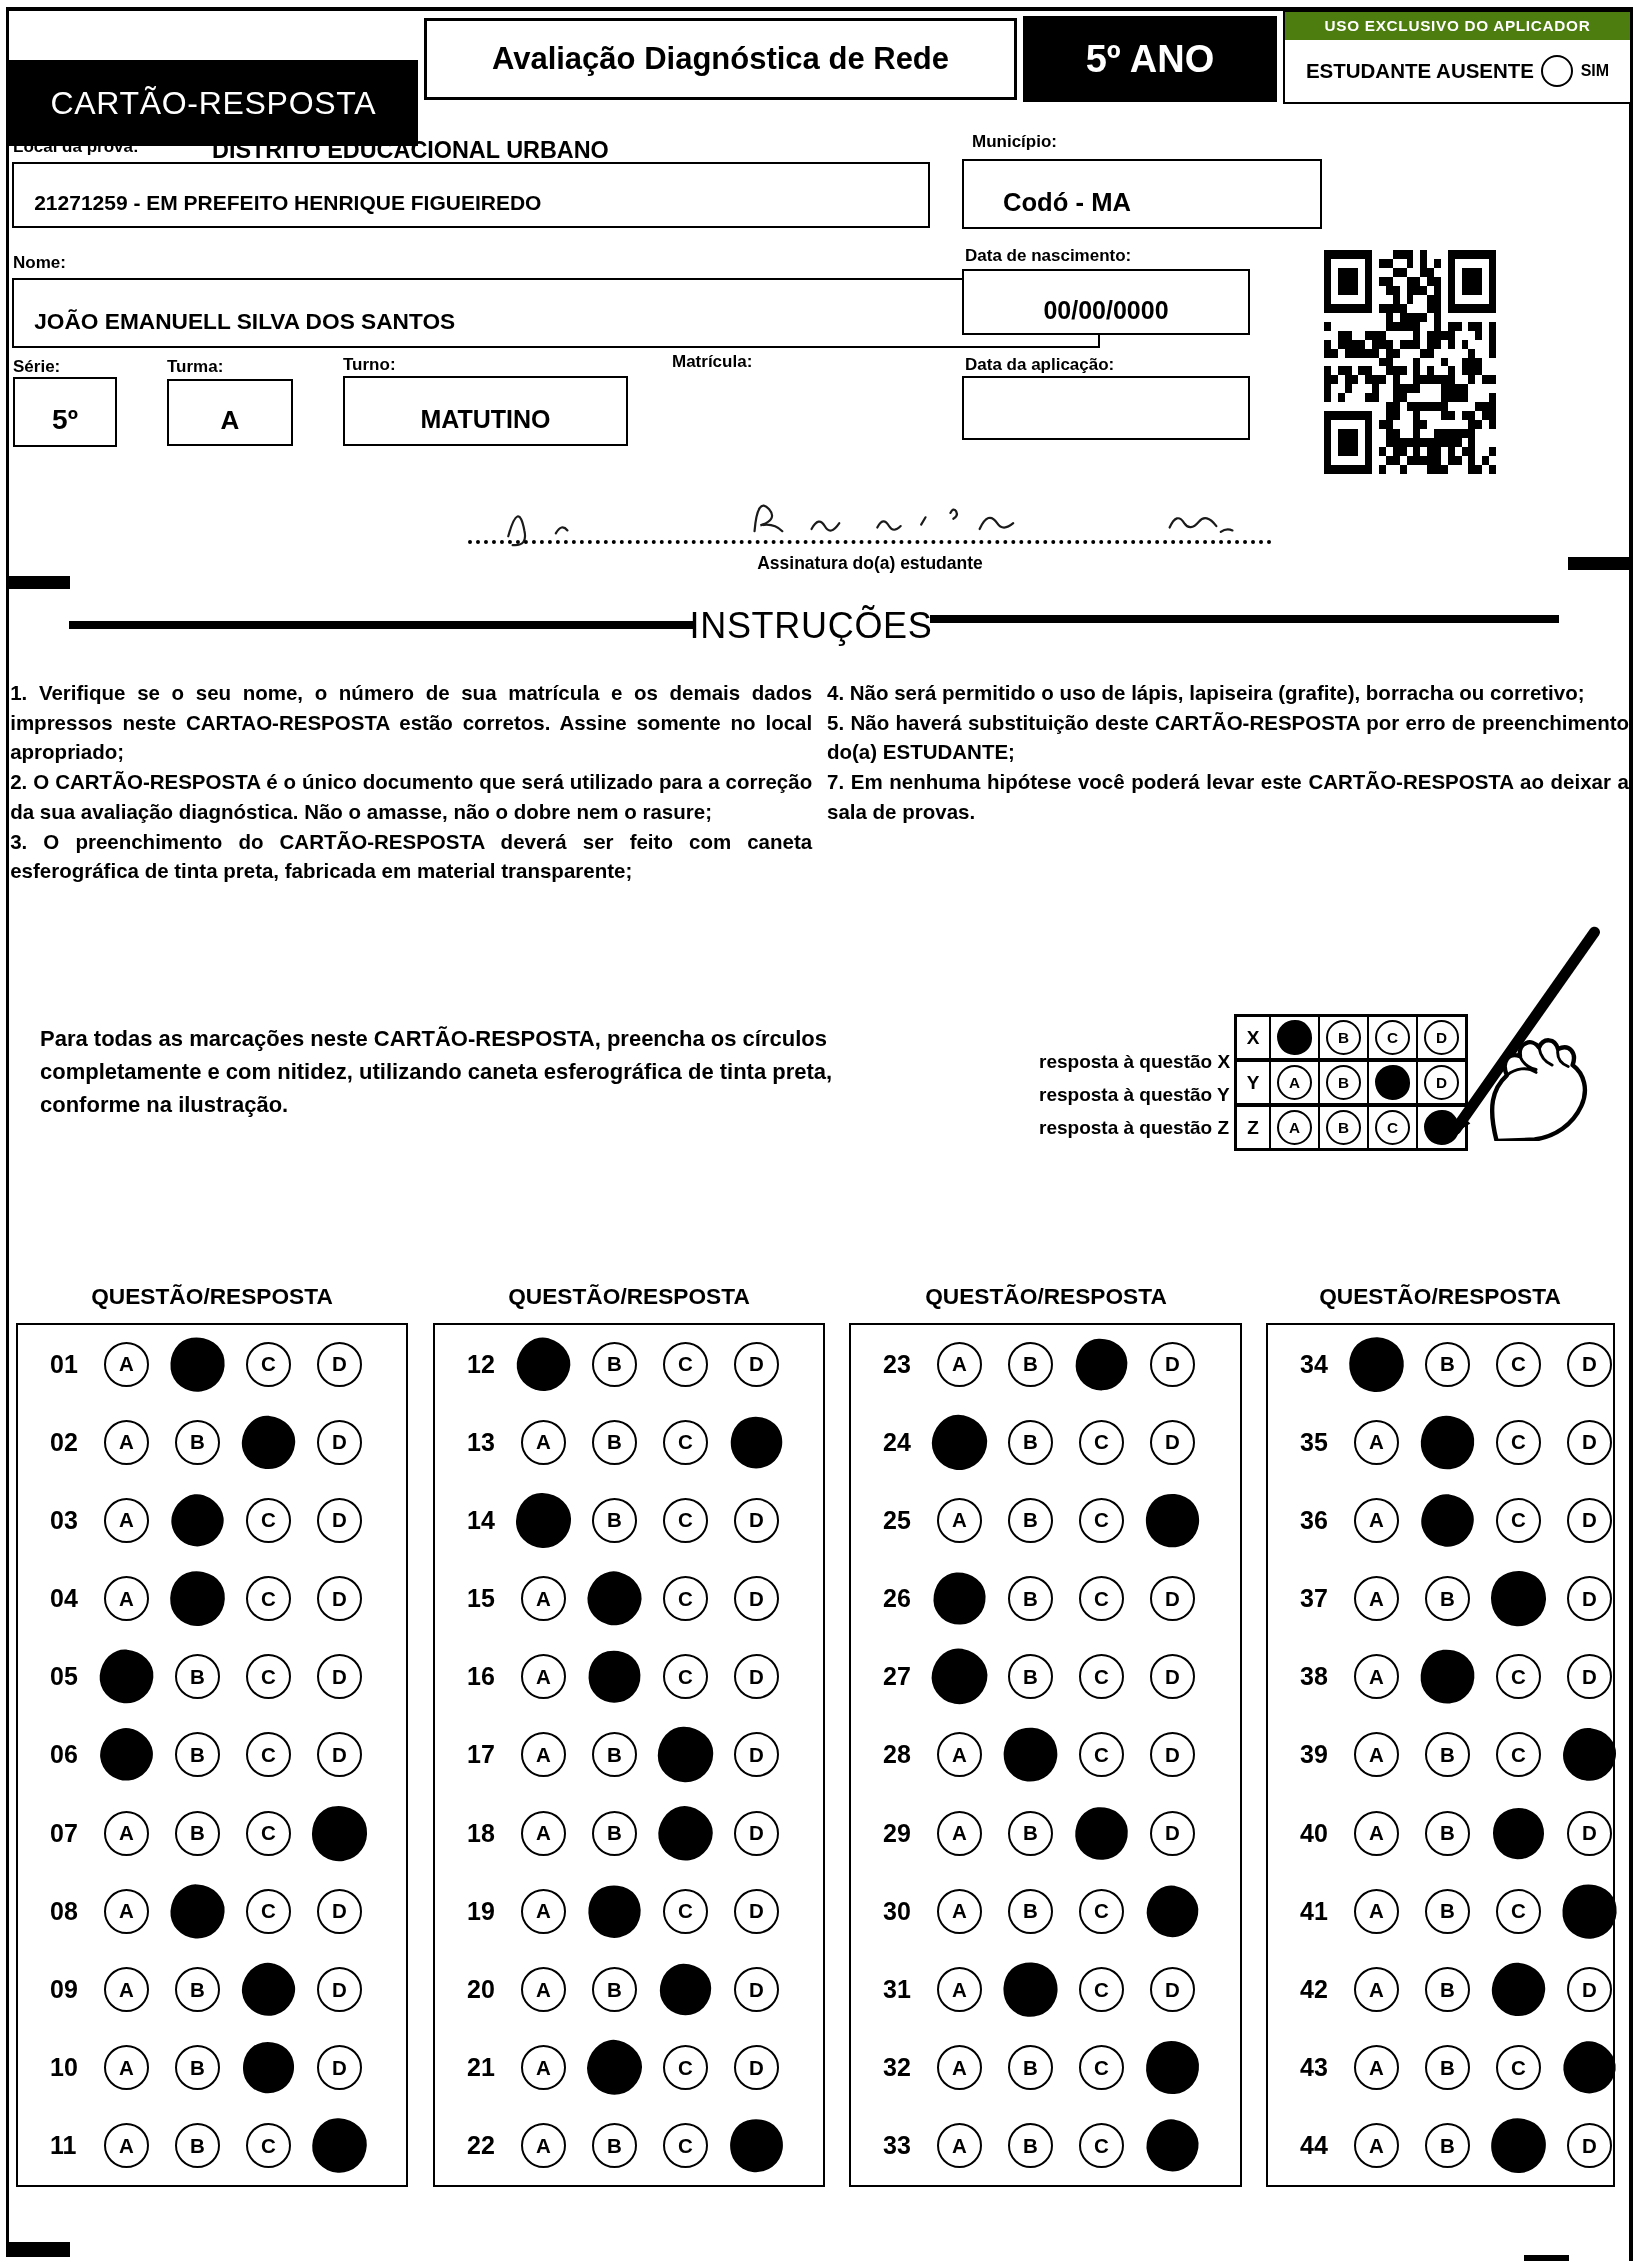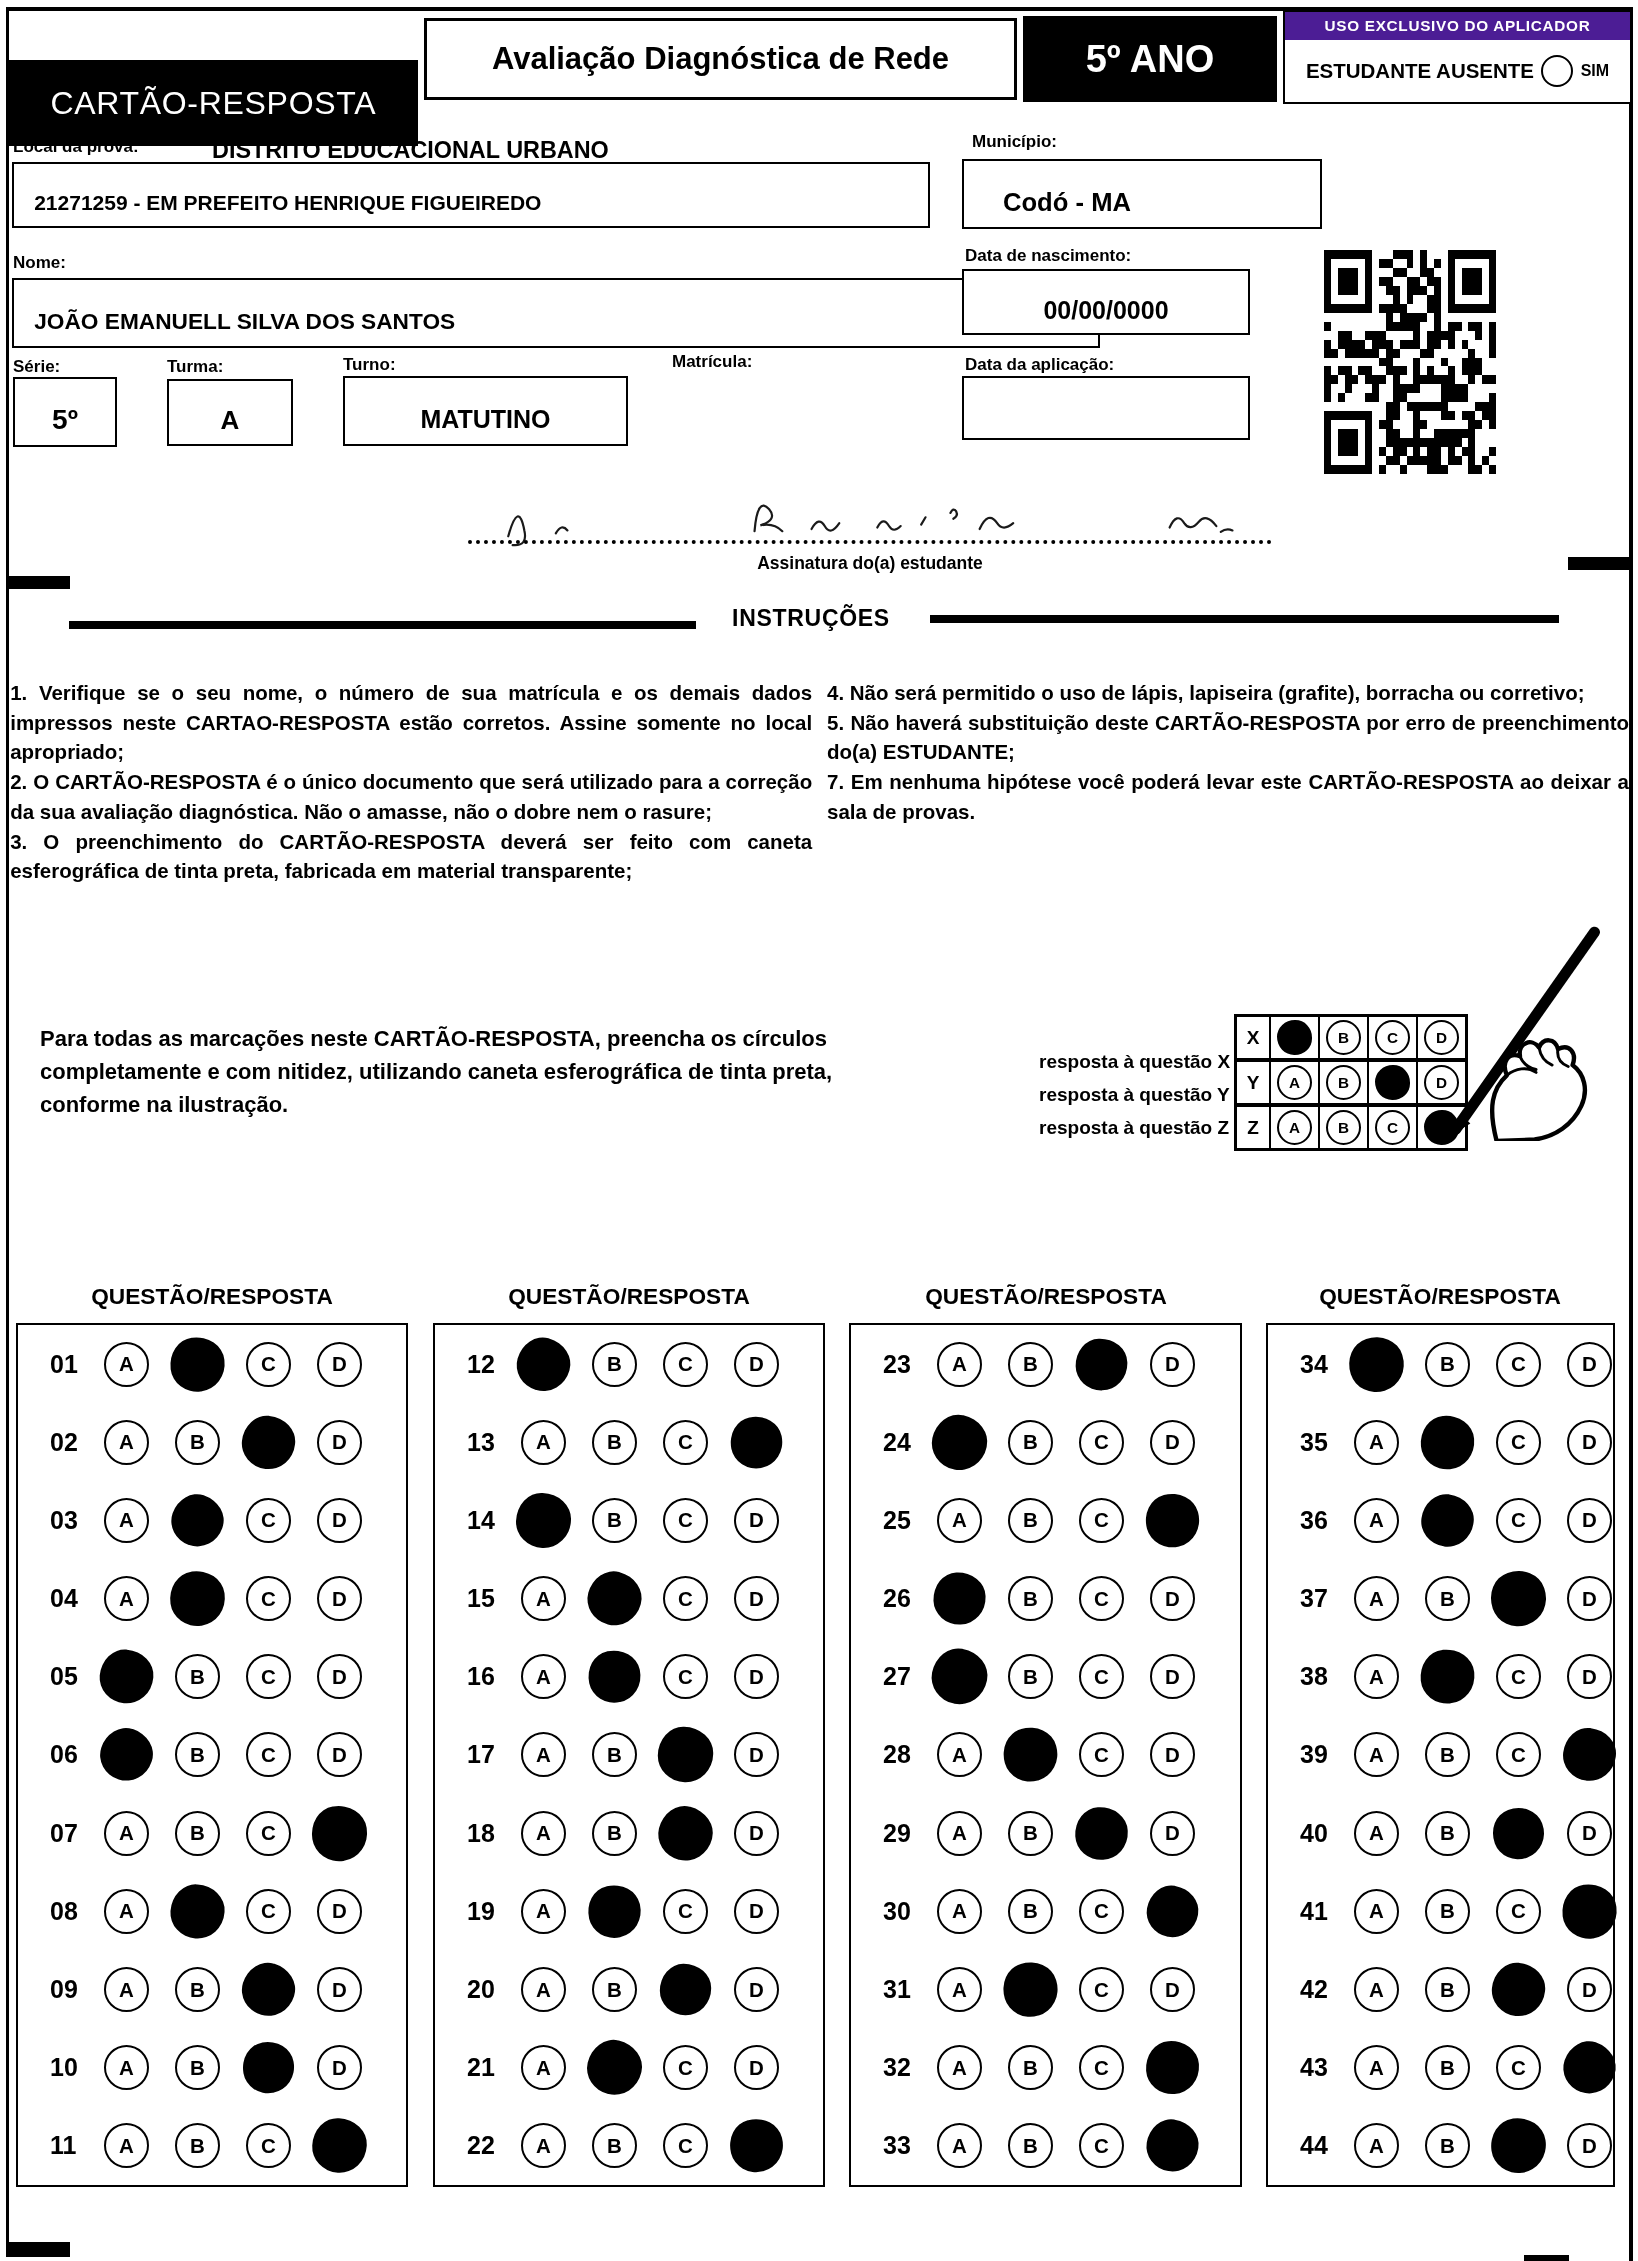--- a/index.html
+++ b/index.html
@@ -11,30 +11,30 @@
   .line{background:#000;}
   .bbox{border:2.9px solid #000;background:#fff;display:flex;align-items:center;}
   .blackbox{background:#000;color:#fff;display:flex;align-items:center;justify-content:center;}
   .lbl{font-weight:700;font-size:17px;white-space:nowrap;}
   .val{font-weight:700;margin-top:16px;}
   
   .hdr-card{left:8.8px;top:16px;width:409px;height:86px;font-size:32px;font-weight:400;letter-spacing:0.7px;margin-top:44px;}
   .hdr-exam{left:424px;top:17.5px;width:593px;height:82px;border:3.7px solid #000;justify-content:center;font-size:31px;font-weight:700;}
   .hdr-grade{left:1023px;top:16px;width:254px;height:86px;font-size:38px;font-weight:700;}
   .hdr-right{left:1283px;top:10.2px;width:349px;height:94px;border:2.9px solid #000;background:#fff;}
-  .hdr-right .strip{position:absolute;left:0;top:0;right:0;height:28px;background:#4c1d95;color:#fff;
+  .hdr-right .strip{position:absolute;left:0;top:0;right:0;height:28px;background:#4d7c0f;color:#fff;
      display:flex;align-items:center;justify-content:center;font-size:15.3px;font-weight:700;letter-spacing:0.7px;}
   .hdr-right .absent{position:absolute;left:0;top:28px;right:0;bottom:0;display:flex;align-items:center;justify-content:center;gap:7.3px;}
   .hdr-right .absent .t1{font-size:20.5px;font-weight:700;}
   .circle{width:28px;height:28px;border:2.9px solid #000;border-radius:50%;background:#fff;}
   .hdr-right .absent .t2{font-size:16px;font-weight:700;}
   
   .instr p{margin:0;font-size:20.5px;line-height:1.45;font-weight:700;text-align:justify;}
   .instr{position:absolute;}
-  .sec-title{font-weight:700;font-size:23px;letter-spacing:0.7px;text-align:right;}
+  .sec-title{font-weight:400;font-size:36px;letter-spacing:0.7px;text-align:right;}
   
   .ex-grid{left:1234px;top:1014px;border:3.7px solid #000;background:#fff;}
   .ex-row{display:flex;border-top:4.4px solid #000;}
   .ex-row:first-child{border-top:none;}
   .ex-cell{width:47px;height:41px;border-left:2.2px solid #000;display:flex;align-items:center;justify-content:center;background:#fff;}
   .ex-labelcell{width:32px;height:41px;display:flex;align-items:center;justify-content:center;font-weight:700;font-size:19px;background:#fff;}
   .ex-bubble{width:31px;height:31px;border:2.2px solid #000;border-radius:50%;display:flex;align-items:center;justify-content:center;font-size:15.3px;font-weight:700;background:#fff;}
   .ex-bubble.filled{background:#000;color:transparent;border-radius:52% 48% 50% 50%/49% 51% 47% 53%;}
   
   .qhdr{font-size:22.7px;font-weight:700;white-space:nowrap;transform:translateX(-50%);}

